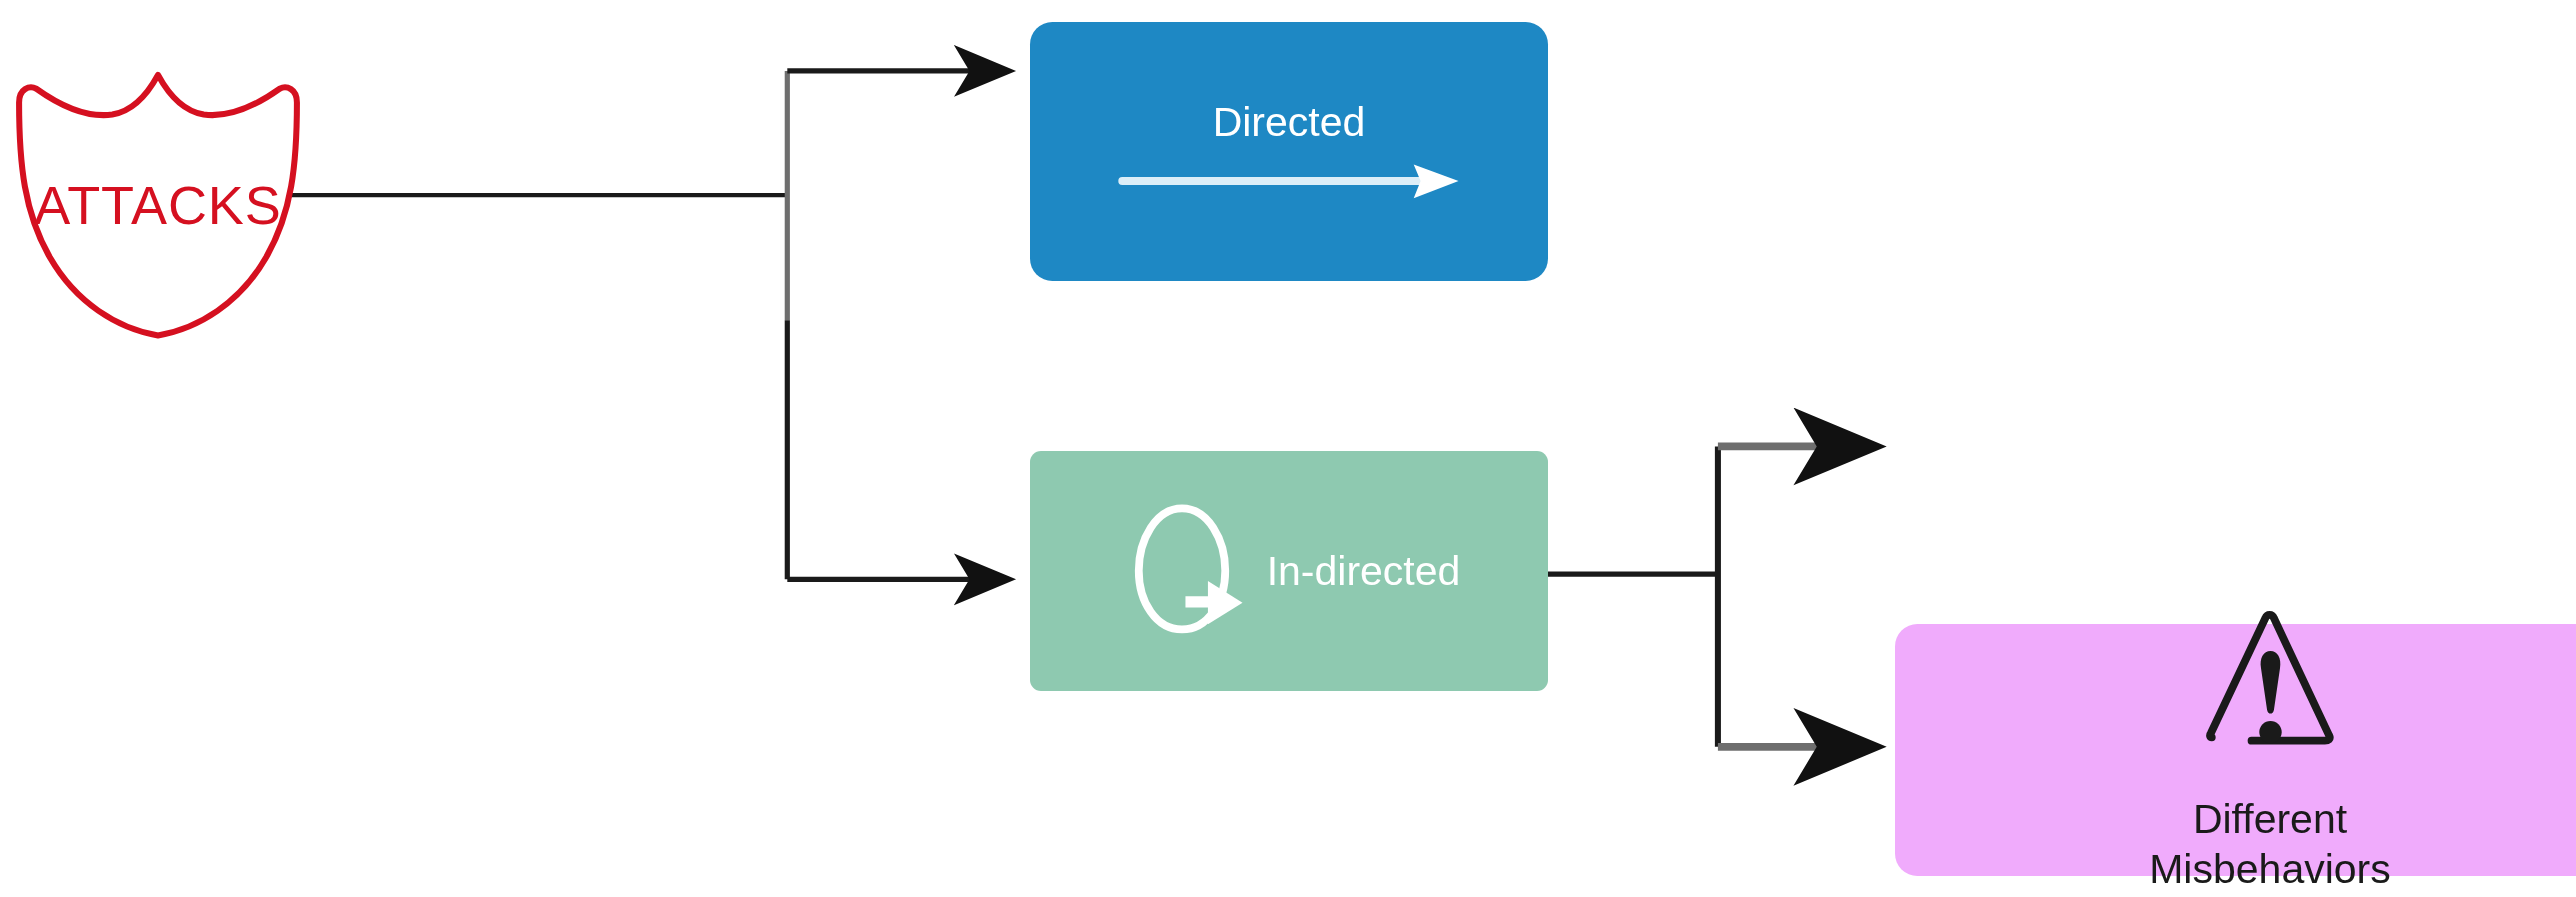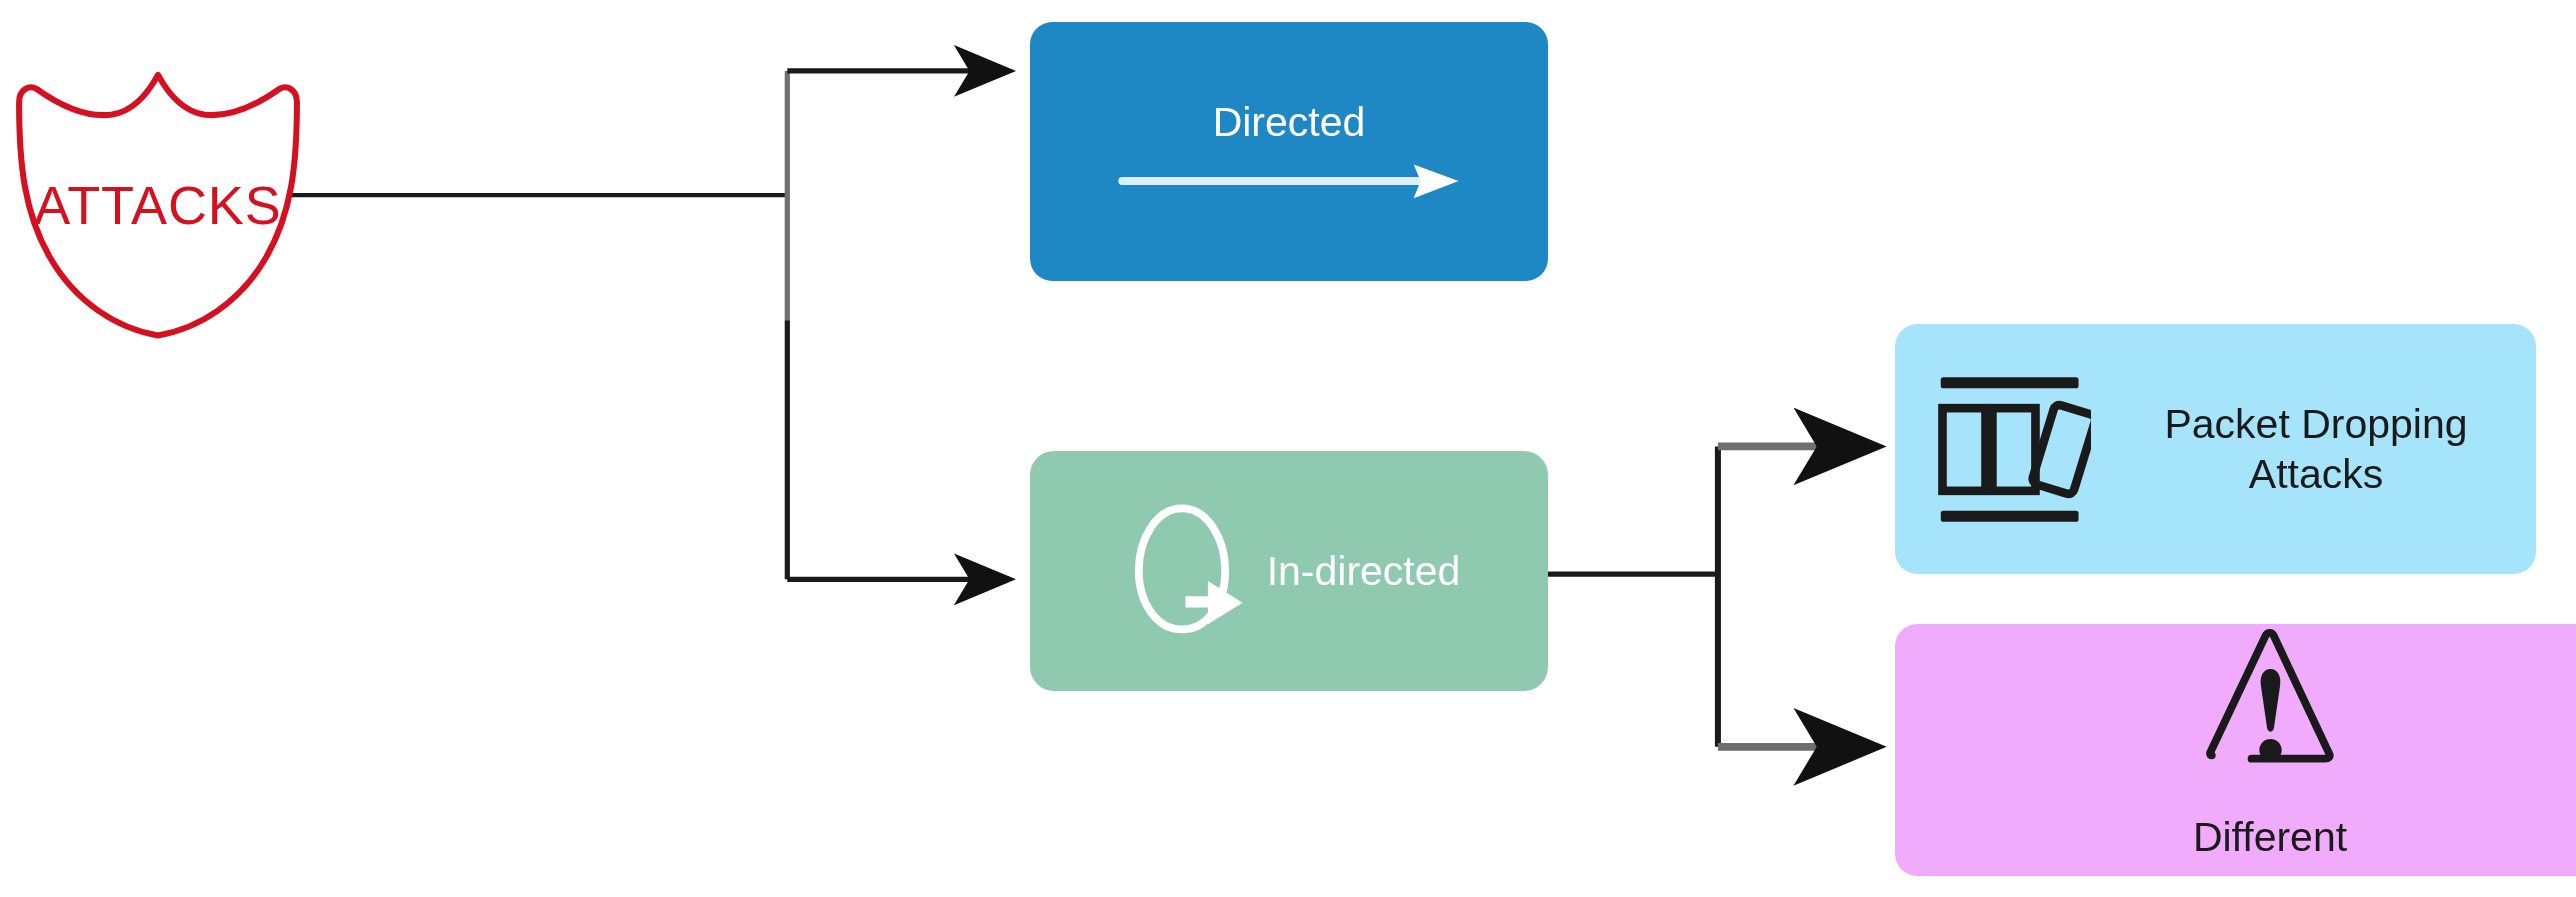--- a/index.html
+++ b/index.html
@@ -26,21 +26,21 @@
   #box-directed{
     left:1030px;top:21.6px;width:518px;height:259px;
     background:#1E88C4;border-radius:22.4px;
     flex-direction:column;
   }
   #box-directed .btitle{color:#ffffff;font-size:41px;line-height:1;margin-bottom:18px;}
   #box-directed .arrow-wrap{width:100%;display:flex;justify-content:center;}
 
   #box-indirected{
     left:1030px;top:451px;width:518px;height:240px;
-    background:#8EC9B0;border-radius:24px;
+    background:#8EC9B0;border-radius:11px;
     flex-direction:row;gap:21px;
   }
   #box-indirected .btitle{color:#ffffff;font-size:41px;line-height:1;}
 
   #box-packet{
     left:1895px;top:324px;width:641px;height:250px;
     background:#A5E4FB;border-radius:22.4px;
     flex-direction:row;gap:29px;padding-left:35px;padding-right:24px;
   }
   #box-misbehavior{
@@ -128,41 +128,27 @@
                C104,12 124,48 124,84
                C124,120 104,152 74,152
                C44,152 24,120 24,84
                C24,48 44,12 74,12 Z" fill="none" stroke="#FFFFFF" stroke-width="9" stroke-linecap="round"></path>
       <path d="M78,120 L118,120" stroke="#FFFFFF" stroke-width="13" fill="none" stroke-linecap="butt"></path>
       <path d="M104,96 L144,121 L104,146 Z" fill="#FFFFFF"></path>
     </svg>
     <div class="btitle">In-directed</div>
   </div>
 
-  <div id="box-packet" class="node box">
-    <svg class="icon" width="161" height="155" viewBox="0 0 186 180">
-      <rect x="12" y="6" width="160" height="13" rx="3" fill="#1A1A1A"></rect>
-      <rect x="12" y="161" width="160" height="13" rx="3" fill="#1A1A1A"></rect>
-      <rect x="14" y="42" width="50" height="96" fill="none" stroke="#1A1A1A" stroke-width="10"></rect>
-      <rect x="72" y="42" width="50" height="96" fill="none" stroke="#1A1A1A" stroke-width="10"></rect>
-      <g transform="rotate(17 155 90)">
-        <rect x="130" y="42" width="50" height="96" rx="7" fill="none" stroke="#1A1A1A" stroke-width="10"></rect>
-      </g>
-    </svg>
-    <div class="leaf-label">
-      <div>Packet Dropping</div>
-      <div>Attacks</div>
-    </div>
-  </div>
 
   <div id="box-misbehavior" class="node box">
     <svg class="icon" width="145" height="159" viewBox="0 0 168 184">
       <path d="M16,152 C14,152 13,150 15,147 L78,14 C80,9 86,9 88,14 L152,150 C154,154 151,156 147,156 L62,156" fill="none" stroke="#1A1A1A" stroke-width="9" stroke-linecap="round" stroke-linejoin="round"></path>
       <path d="M84,52 C92,52 97,60 95,72 L88,120 C87,126 81,126 80,120 L73,72 C71,60 76,52 84,52 Z" fill="#1A1A1A"></path>
       <ellipse cx="84" cy="146" rx="13" ry="13" fill="#1A1A1A"></ellipse>
     </svg>
     <div class="leaf-label">
       <div>Different</div>
+      <div>Misbehaviors</div>
     </div>
   </div>
 
 </div>
 
 
 </body></html>

